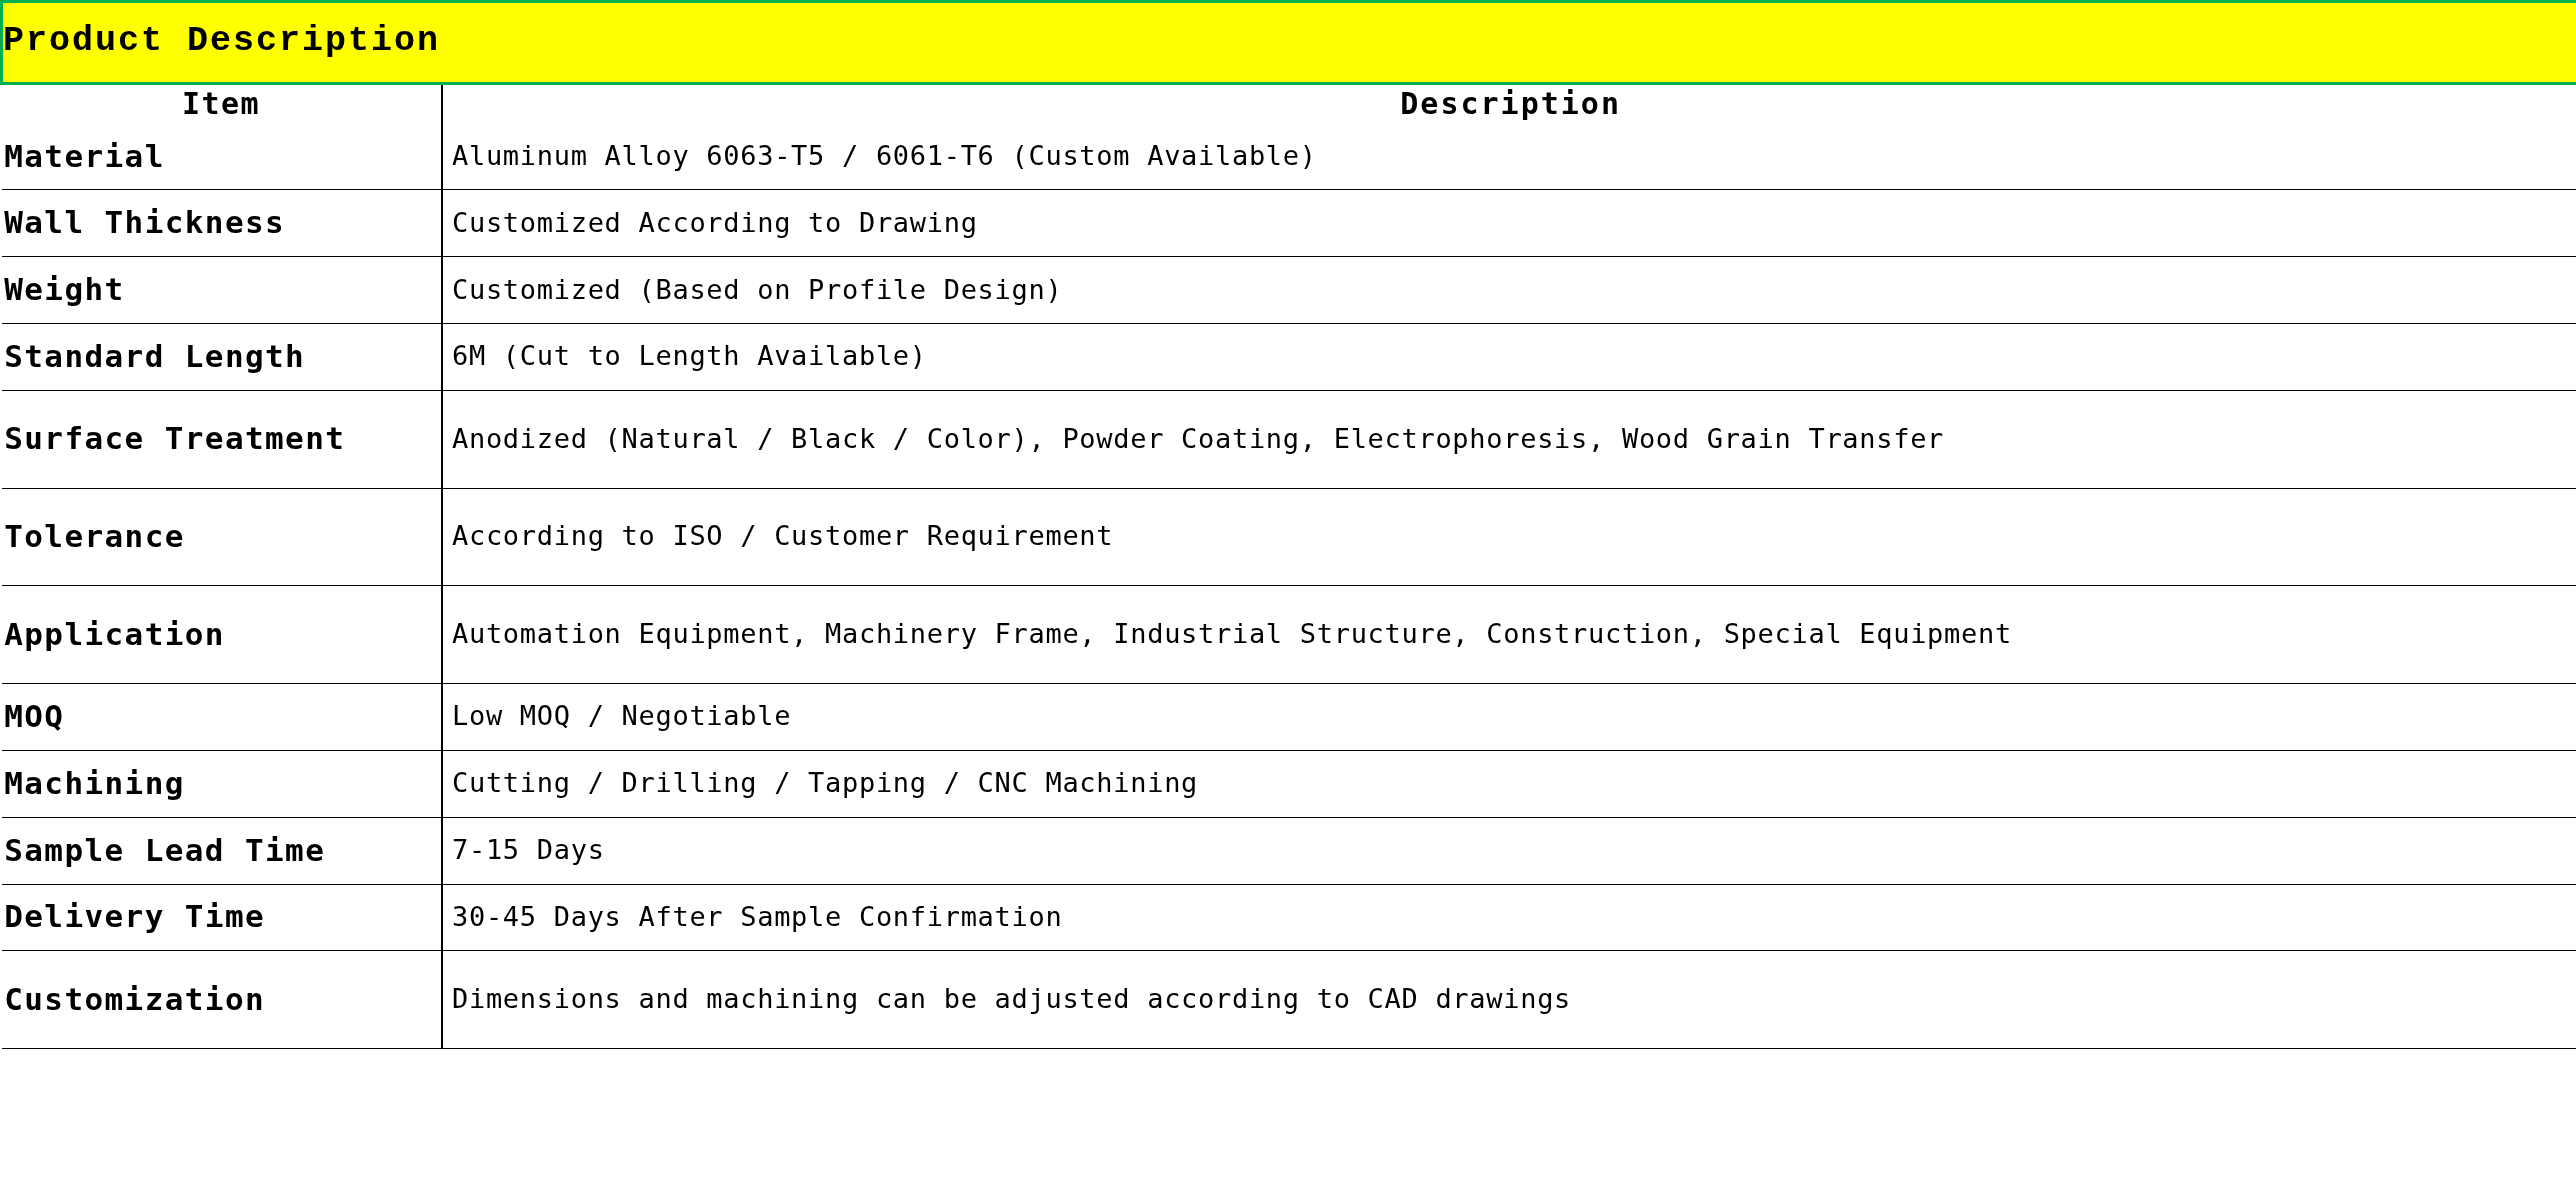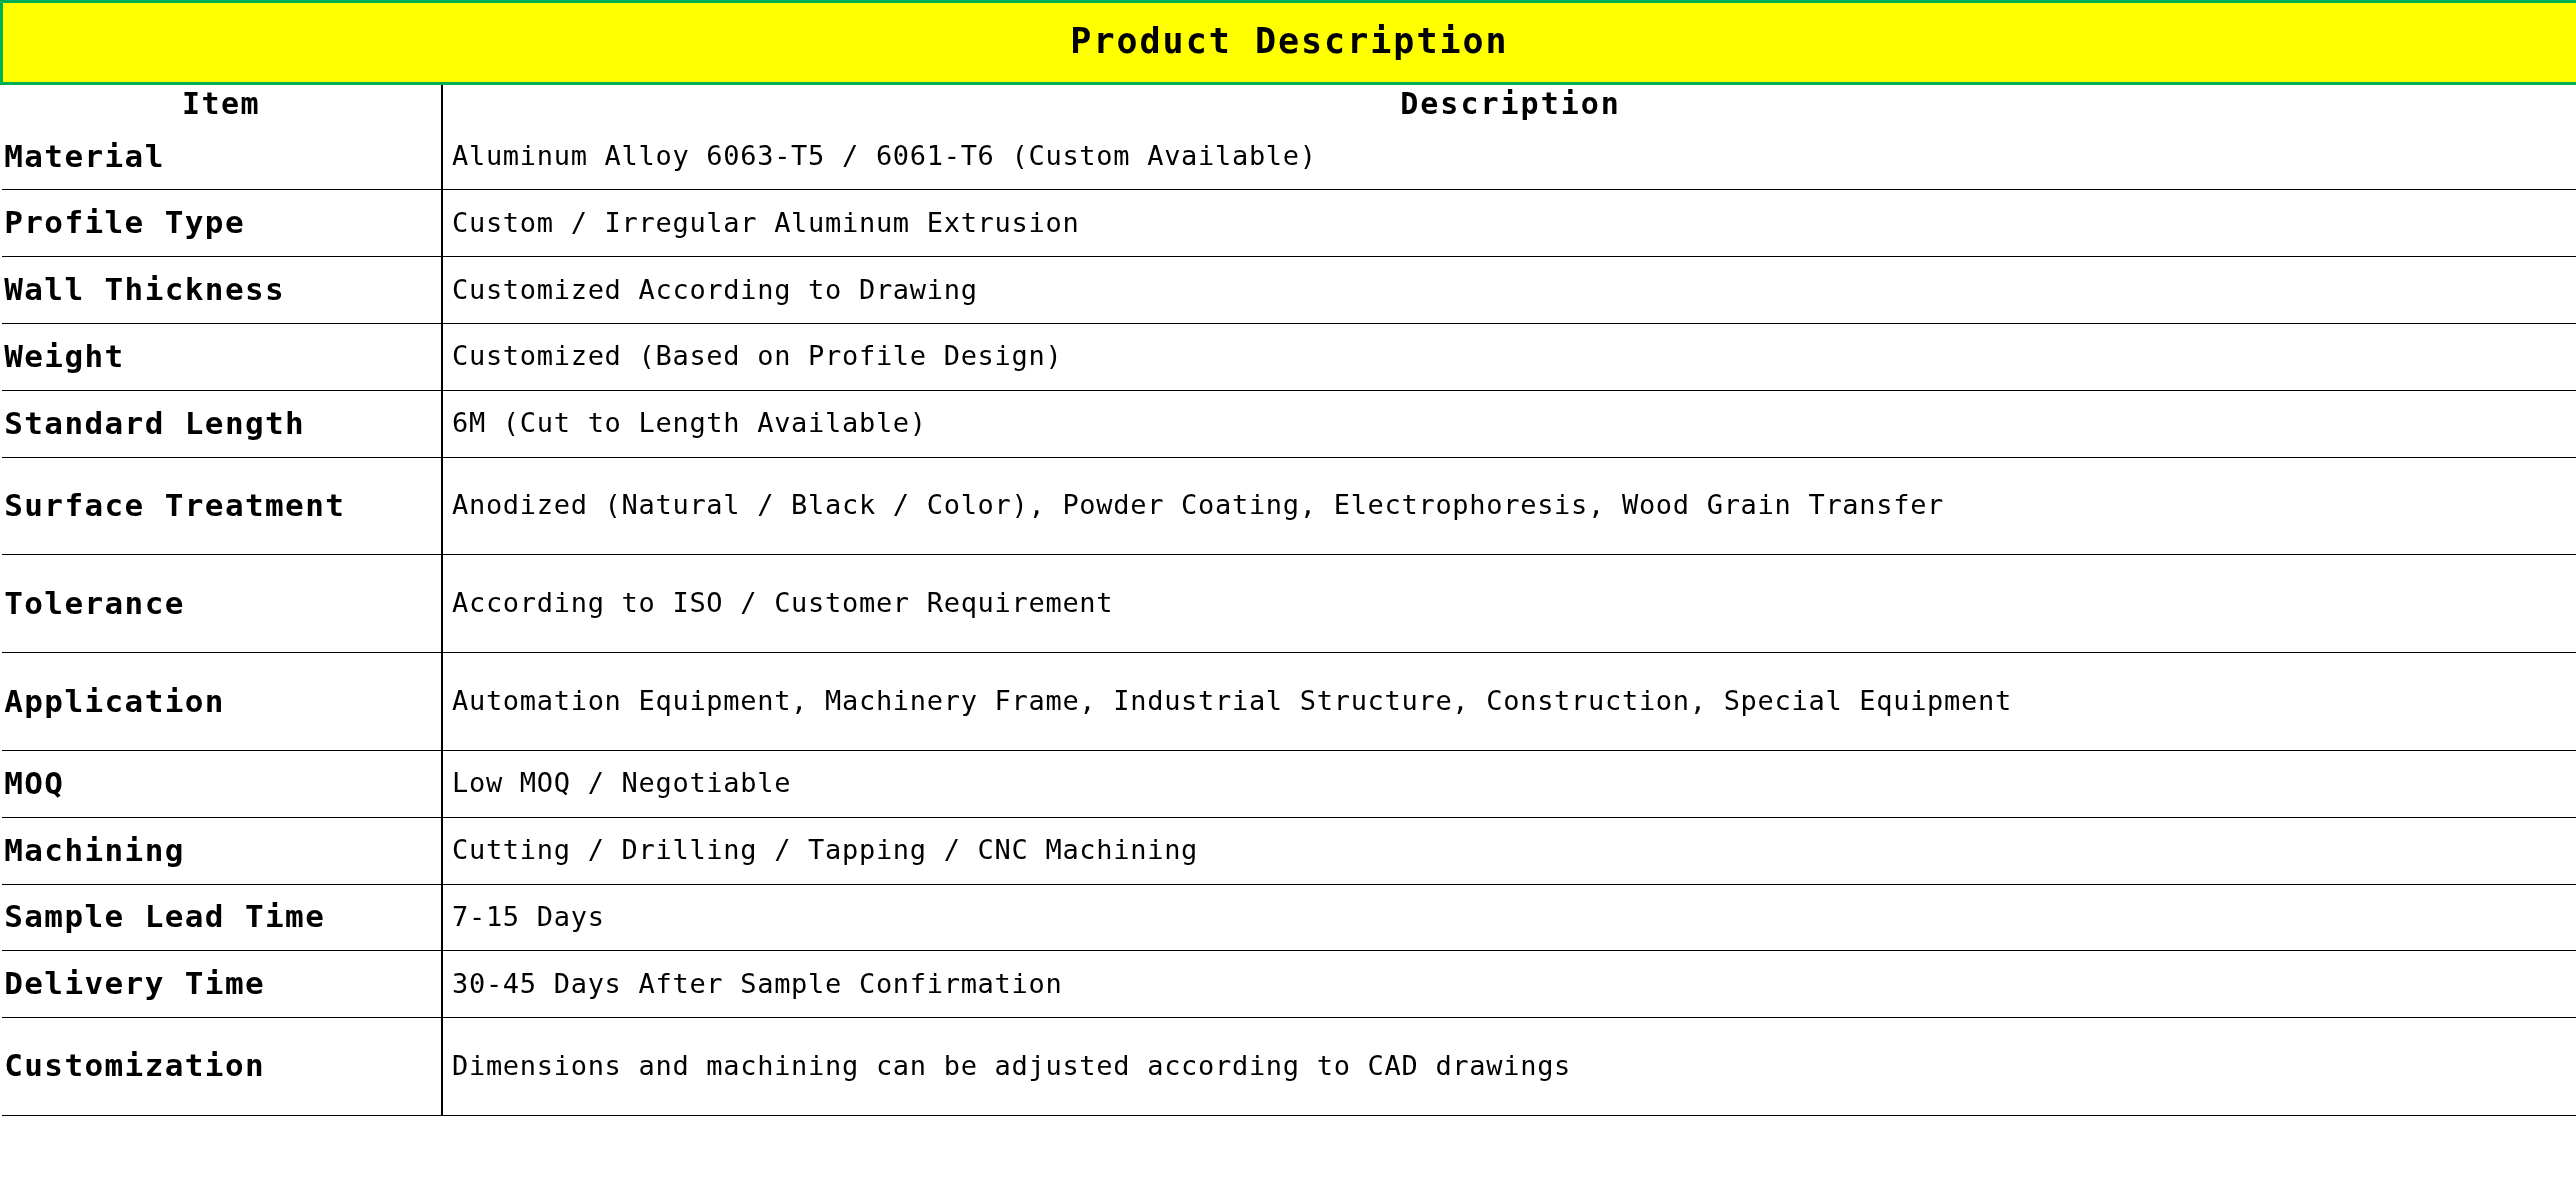--- a/index.html
+++ b/index.html
@@ -28,26 +28,27 @@
     font-size: 27px;
     line-height: 1.18;
     color: #000000;
     white-space: normal;
     word-break: break-word;
   }
   
   tr.title-row td {
     background: #ffff00;
     border: 3.4px solid #00b050;
-    text-align: center;
+    text-align: left;
     font-weight: bold;
     font-size: 35px;
     letter-spacing: 2px;
     padding: 6.8px 0 9.5px 0;
     height: 63px;
+    font-family: Liberation Mono, monospace;
   }
   
   tr.header-row td {
     font-weight: bold;
     font-size: 30px;
     border-top: none;
     border-bottom: none;
     border-left: none;
     border-right: none;
     padding-top: 0px;
@@ -108,24 +109,20 @@
       <tr class="header-row">
         <td class="col-item">Item</td>
         <td class="col-desc">Description</td>
       </tr>
 
       <tr class="data-row r-short">
         <td class="col-item">Material</td>
         <td class="col-desc">Aluminum Alloy 6063-T5 / 6061-T6 (Custom Available)</td>
       </tr>
       <tr class="data-row r-short">
-        <td class="col-item">Profile Type</td>
-        <td class="col-desc">Custom / Irregular Aluminum Extrusion</td>
-      </tr>
-      <tr class="data-row r-short">
         <td class="col-item">Wall Thickness</td>
         <td class="col-desc">Customized According to Drawing</td>
       </tr>
       <tr class="data-row r-short">
         <td class="col-item">Weight</td>
         <td class="col-desc">Customized (Based on Profile Design)</td>
       </tr>
       <tr class="data-row r-short">
         <td class="col-item">Standard Length</td>
         <td class="col-desc">6M (Cut to Length Available)</td>

